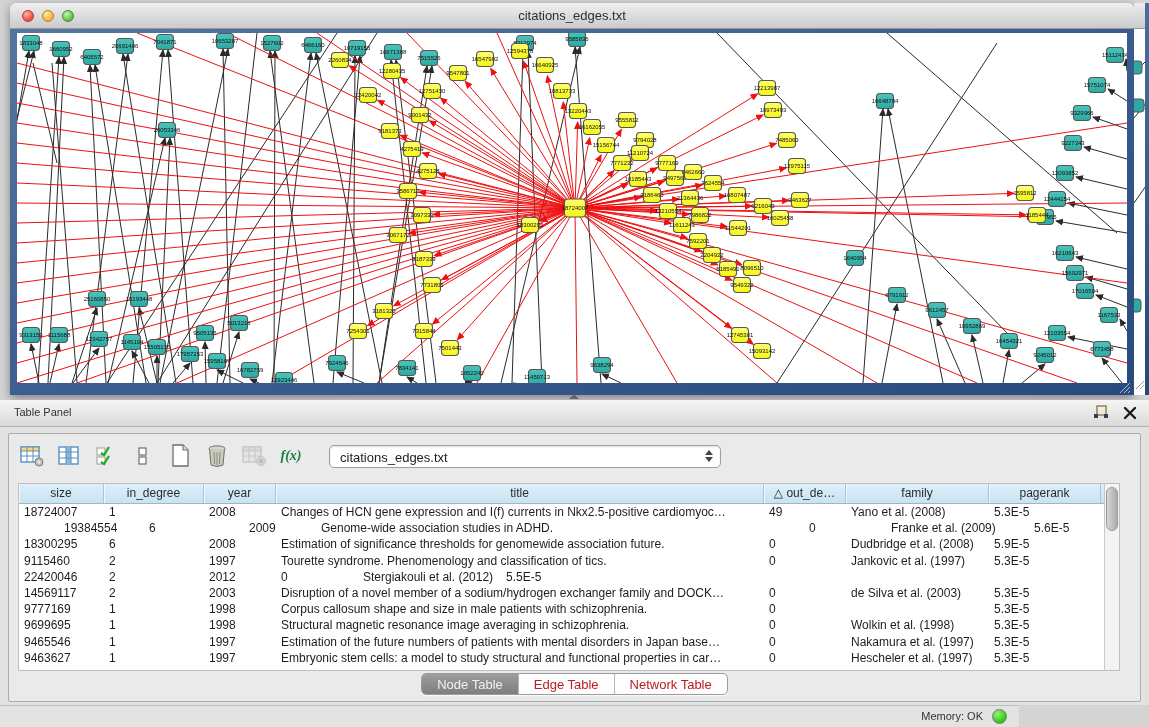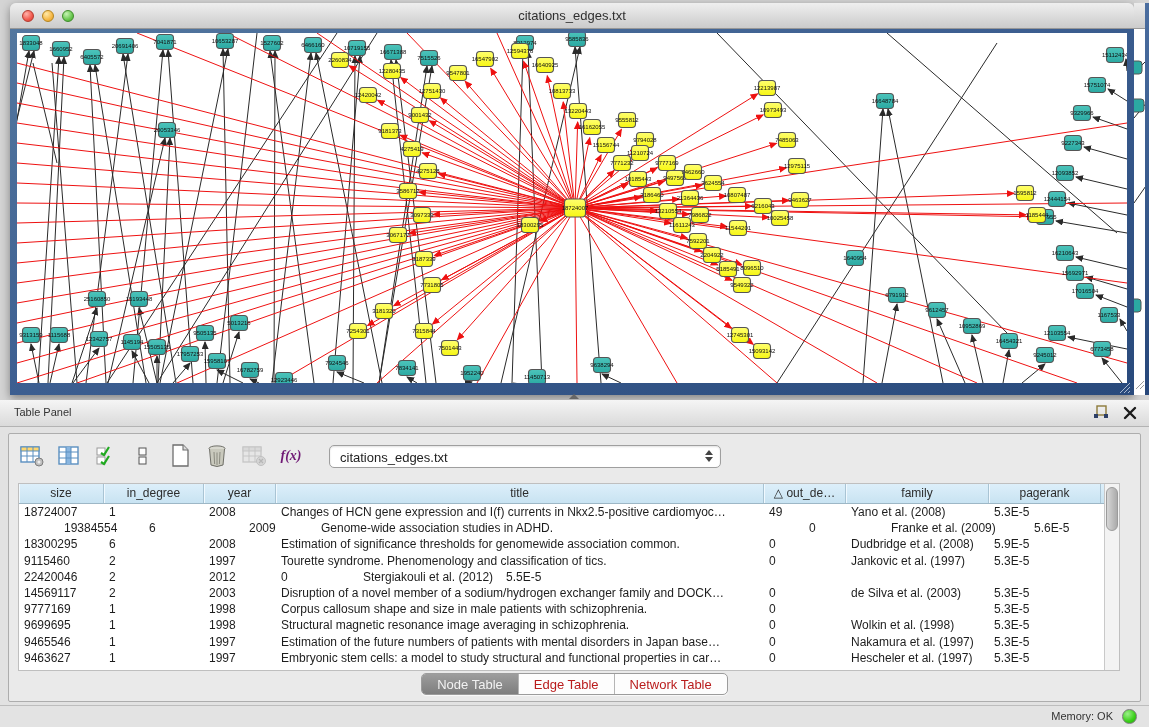--- a/index.html
+++ b/index.html
@@ -34,21 +34,21 @@
   #table-panel { position:absolute; left:0; top:400px; width:1149px; height:305px; background:#e2e2e2; }
   .panel-titlebar { position:absolute; left:0; top:0; right:0; height:27px;
     background:linear-gradient(#f5f5f5,#dadada); border-bottom:1px solid #b3b3b3; }
   .panel-titlebar .ptitle { position:absolute; left:14px; top:6px; font-size:11px; color:#333; }
   .panel-titlebar .pbtns { position:absolute; right:12px; top:5px; display:flex; gap:14px; align-items:center; }
   .panel-inner { position:absolute; left:8px; top:33px; right:8px; bottom:3px;
     background:#eaeaea; border:1px solid #adadad; border-radius:2px; }
 
   .toolbar { position:absolute; left:10px; top:7px; height:30px; display:flex; align-items:center; gap:11px; }
   .tool { width:26px; height:26px; display:flex; align-items:center; justify-content:center; cursor:default; }
-  .fx { font-family:"Liberation Serif", serif; font-style:italic; font-weight:bold; font-size:14px; color:#701a75; }
+  .fx { font-family:"Liberation Serif", serif; font-style:italic; font-weight:bold; font-size:14px; color:#15803d; }
   .combo { margin-left:14px; width:392px; height:23px; background:#fff; border:1px solid #9f9f9f;
     border-radius:5px; position:relative; box-shadow:inset 0 1px 2px rgba(0,0,0,.12); }
   .combo .val { position:absolute; left:10px; top:4px; font-size:13px; color:#222; }
   .combo .ud { position:absolute; right:7px; top:4px; display:flex; flex-direction:column; gap:2px; }
   .combo .ud i { display:block; width:0; height:0; border-left:4px solid transparent; border-right:4px solid transparent; }
   .combo .ud i.up { border-bottom:5px solid #444; }
   .combo .ud i.dn { border-top:5px solid #444; }
 
   .tablebg { position:absolute; left:9px; top:49px; right:20px; bottom:30px; background:#fff; border:1px solid #bfbfbf; overflow:hidden; }
   .thead { display:flex; height:20px; background:linear-gradient(#ddeffa,#c8e3f2); border-bottom:1px solid #9db7c6; }
@@ -62,21 +62,21 @@
 
   .tabsrow { position:absolute; left:0; right:0; bottom:4px; height:24px; display:flex; justify-content:center; }
   .seg { display:flex; border:1px solid #9c9c9c; border-radius:5px; overflow:hidden; background:#fdfdfd; height:22px;
     box-shadow:0 1px 1px rgba(255,255,255,.8); }
   .seg button { font-family:"Liberation Sans",sans-serif; font-size:13px; padding:0 15px; border:none; background:transparent;
     color:#b91c1c; border-right:1px solid #b5b5b5; line-height:21px; }
   .seg button:last-child { border-right:none; }
   .seg button.active { background:linear-gradient(#9d9d9d,#7e7e7e); color:#f2f2f2; }
 
   
-  #status-bar { position:absolute; left:0; top:705px; width:1149px; height:22px; background:#e3e3e3; border-top:1px solid #bdbdbd; }
+  #status-bar { position:absolute; left:0; top:705px; width:1019px; height:22px; background:#e3e3e3; border-top:1px solid #bdbdbd; }
   #status-bar .mem { position:absolute; right:36px; top:4px; font-size:11px; color:#333; }
   .memdot { position:absolute; right:12px; top:3px; width:15px; height:15px; border-radius:50%;
     background:radial-gradient(circle at 35% 30%, #9bf089, #39cf18 60%, #23a80c); border:1px solid #7a7a7a; }
 
   .divider-arrow { position:absolute; left:569px; top:394px; width:0; height:0;
     border-left:5px solid transparent; border-right:5px solid transparent; border-bottom:5px solid #666; }
 
   svg text.nlabel { font-family:"Liberation Sans",sans-serif; font-size:6px; fill:#111; }
 </style>
 </head>
@@ -863,21 +863,21 @@
             <div class="td" style="width: 72px;">2009</div>
             <div class="td" style="width: 488px;">Genome-wide association studies in ADHD.</div>
             <div class="td" style="width: 82px;">0</div>
             <div class="td" style="width: 143px;">Franke et al. (2009)</div>
             <div class="td" style="width: 112px;">5.6E-5</div>
           </div>
           <div class="trow">
             <div class="td" style="width: 85px;">18300295</div>
             <div class="td" style="width: 100px;">6</div>
             <div class="td" style="width: 72px;">2008</div>
-            <div class="td" style="width: 488px;">Estimation of significance thresholds for genomewide association common.</div>
+            <div class="td" style="width: 488px;">Estimation of significance thresholds for genomewide association future.</div>
             <div class="td" style="width: 82px;">0</div>
             <div class="td" style="width: 143px;">Dudbridge et al. (2008)</div>
             <div class="td" style="width: 112px;">5.9E-5</div>
           </div>
           <div class="trow">
             <div class="td" style="width: 85px;">9115460</div>
             <div class="td" style="width: 100px;">2</div>
             <div class="td" style="width: 72px;">1997</div>
             <div class="td" style="width: 488px;">Tourette syndrome. Phenomenology and classification of tics.</div>
             <div class="td" style="width: 82px;">0</div>

